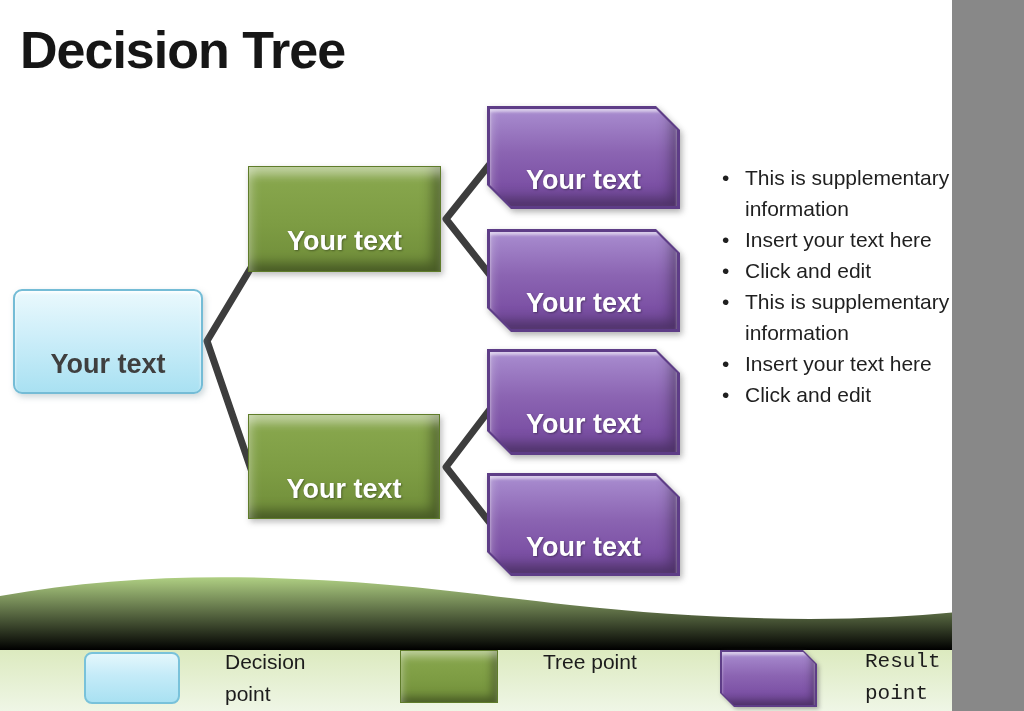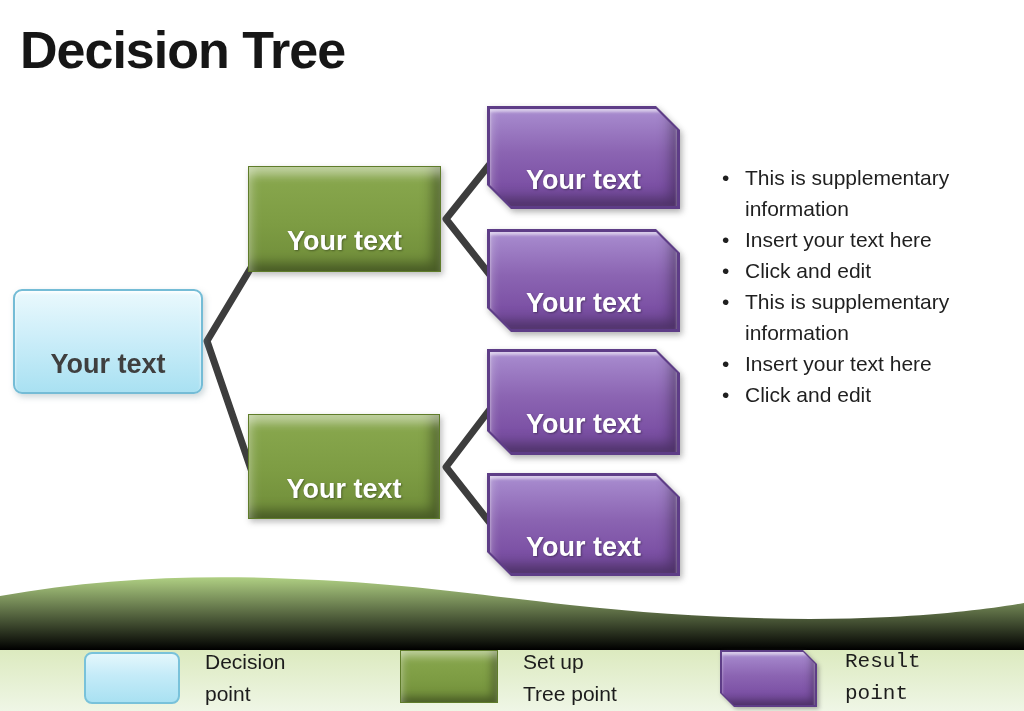--- a/index.html
+++ b/index.html
@@ -1,19 +1,19 @@
 <!DOCTYPE html>
 <html><head>
 <meta charset="utf-8">
 <style>
   * { margin: 0; padding: 0; box-sizing: border-box; }
   html, body { background: #888; }
   #slide {
     position: relative;
-    width: 1024px; height: 711px;
+    width: 952px; height: 711px;
     background: #ffffff;
     overflow: hidden;
     font-family: "Liberation Sans", sans-serif;
   }
   .abs { position: absolute; }
 
   
   #title {
     left: 20px; top: 20px;
     font-size: 52px; font-weight: bold;
@@ -85,21 +85,21 @@
     color: #1f1f1f;
   }
   .bullet-item { display: flex; }
   .bullet-marker {
     width: 23px; flex: 0 0 23px;
     font-size: 21px; line-height: 31px;
   }
   .bullet-text { font-size: 21px; line-height: 31px; }
 
   
-  .legend-label { color: #1c1c1c; font-size: 21px; line-height: 32px; z-index: 2; }
+  .legend-label { color: #1c1c1c; font-size: 21px; line-height: 32px; z-index: 2; margin-left: 20px; }
   .legend-swatch-blue {
     left: 84px; top: 652px; width: 96px; height: 52px;
     border: 2px solid #79c2da; border-radius: 8px;
     background: linear-gradient(180deg, #e4f7fc 0%, #c4ebf8 45%, #a9e1f2 100%);
     z-index: 2;
   }
   .legend-swatch-green {
     left: 400px; top: 650px; width: 98px; height: 53px;
     border: 1px solid #5f7c2a;
     background: linear-gradient(180deg, #8aa94f 0%, #7d9c43 55%, #6f8c39 100%);
@@ -218,21 +218,20 @@
   </div>
 
   <div class="abs legend-swatch-blue"></div>
   <div class="abs legend-label" style="left:205px; top:646px;">
     <div>Decision</div>
     <div>point</div>
   </div>
 
   <div class="abs legend-swatch-green"></div>
   <div class="abs legend-label" style="left:523px; top:646px;">
-    <div>Set up</div>
     <div>Tree point</div>
   </div>
 
   <div class="abs legend-swatch-purple">
     <div class="result-outer">
       <div class="result-inner"></div>
     </div>
   </div>
   <div class="abs legend-label" style="left:845px; top:646px;font-family:Liberation Mono, monospace;">
     <div>Result</div>

